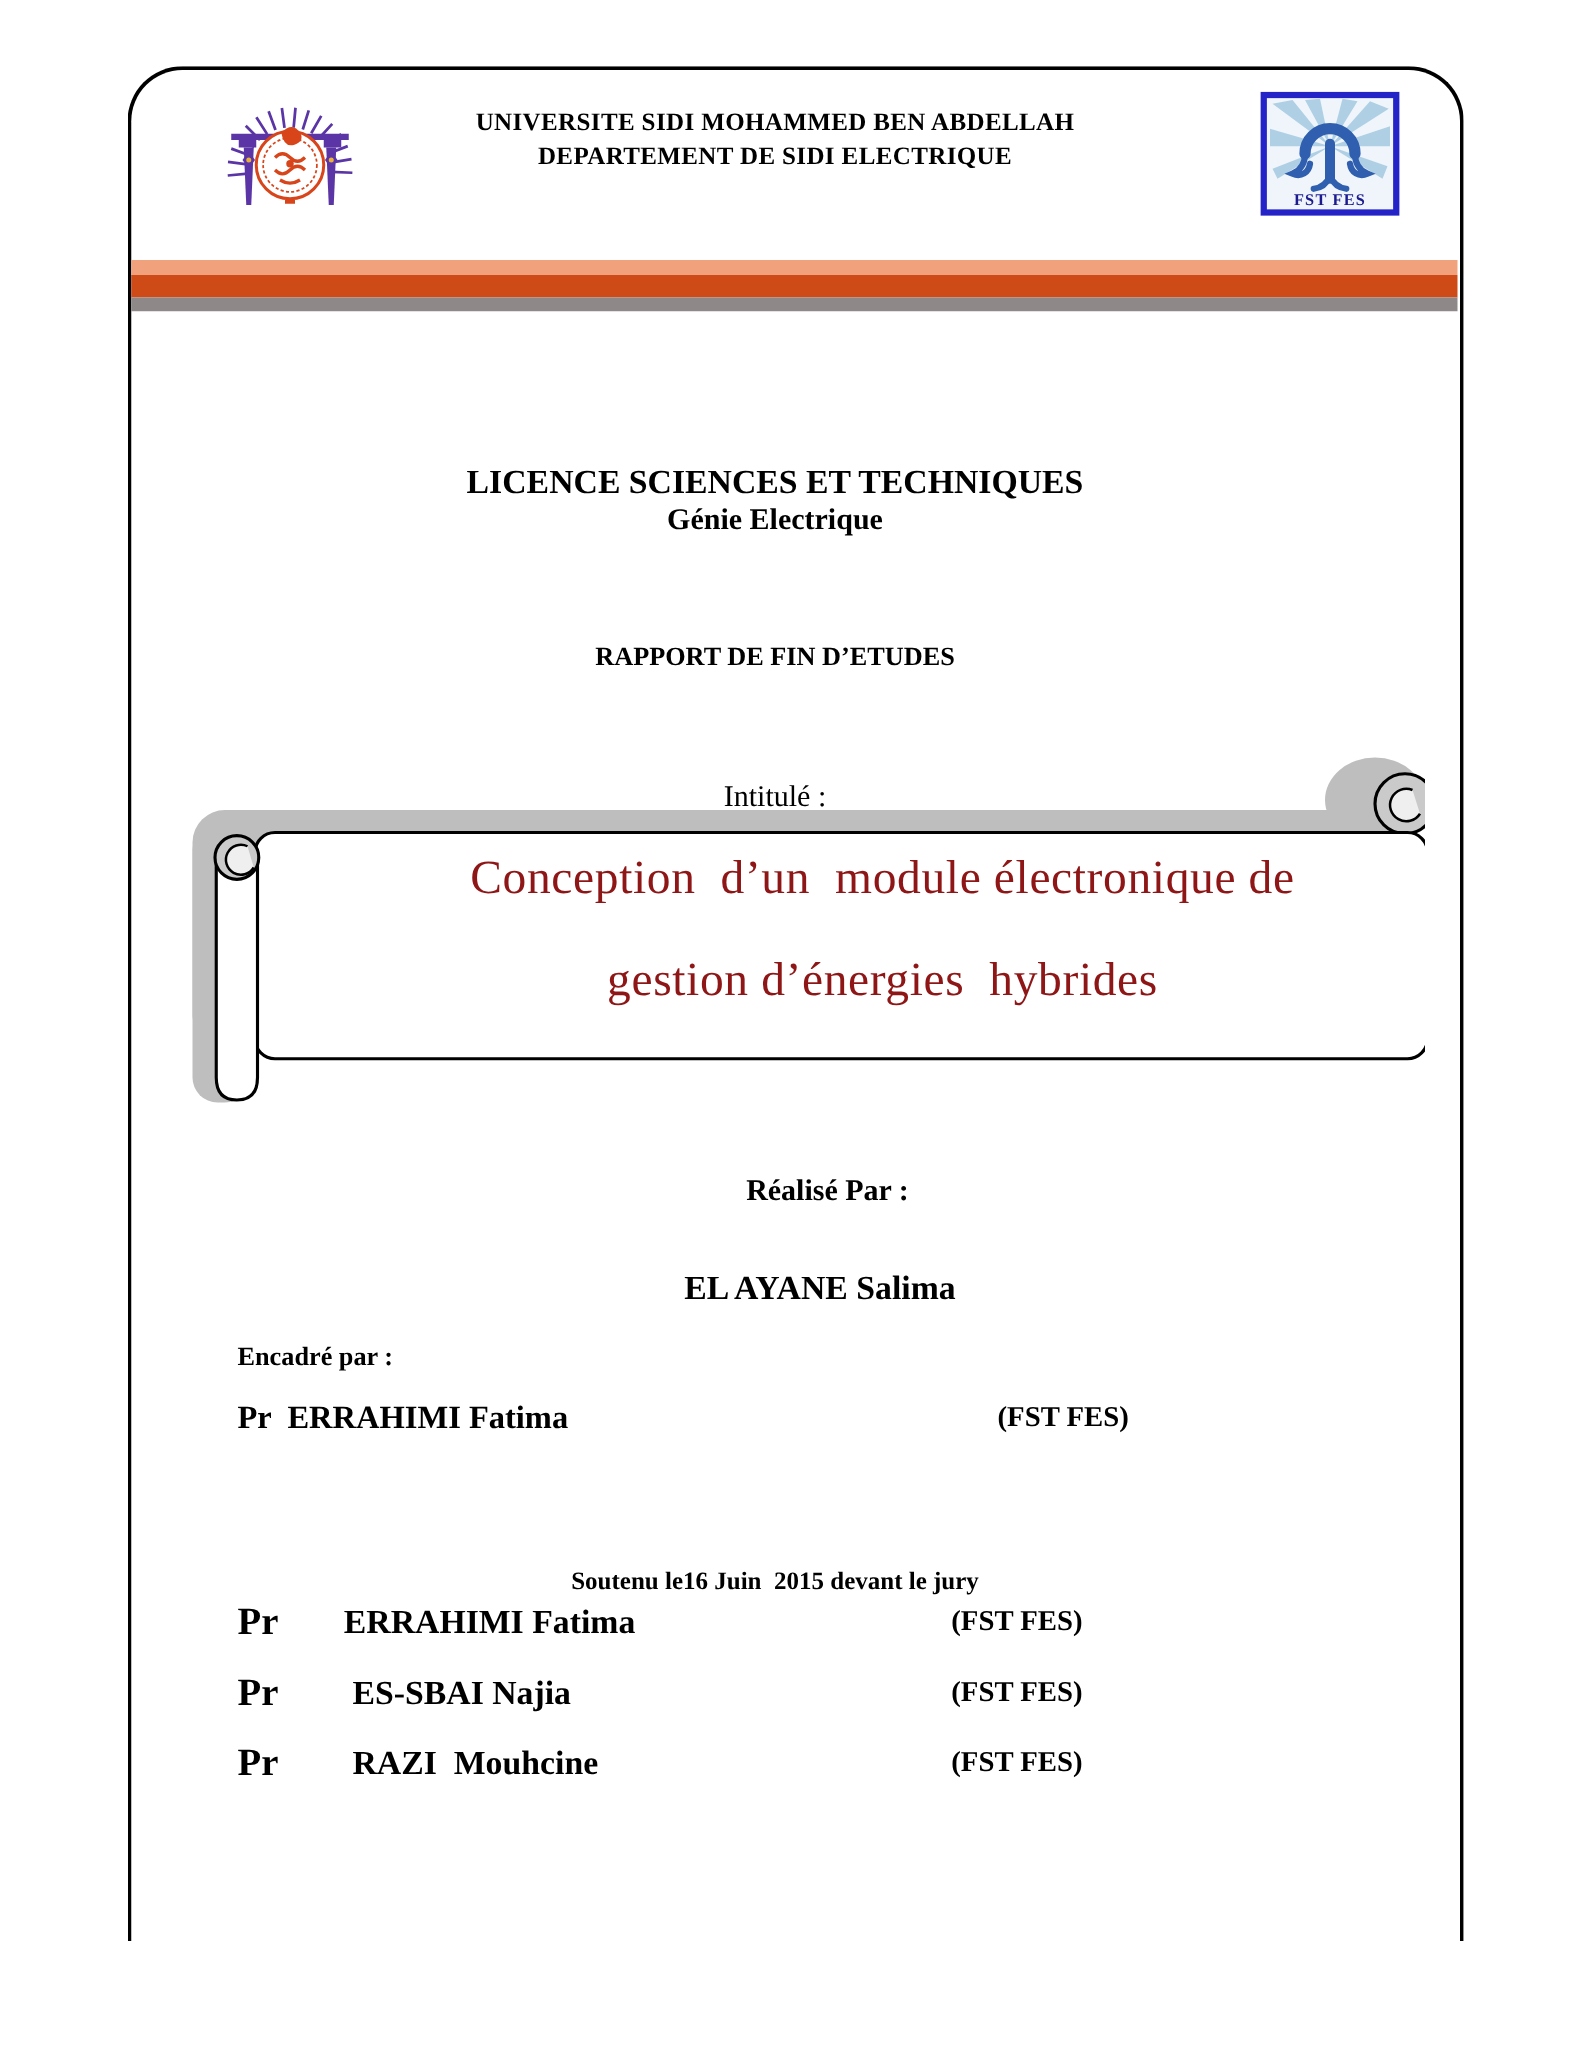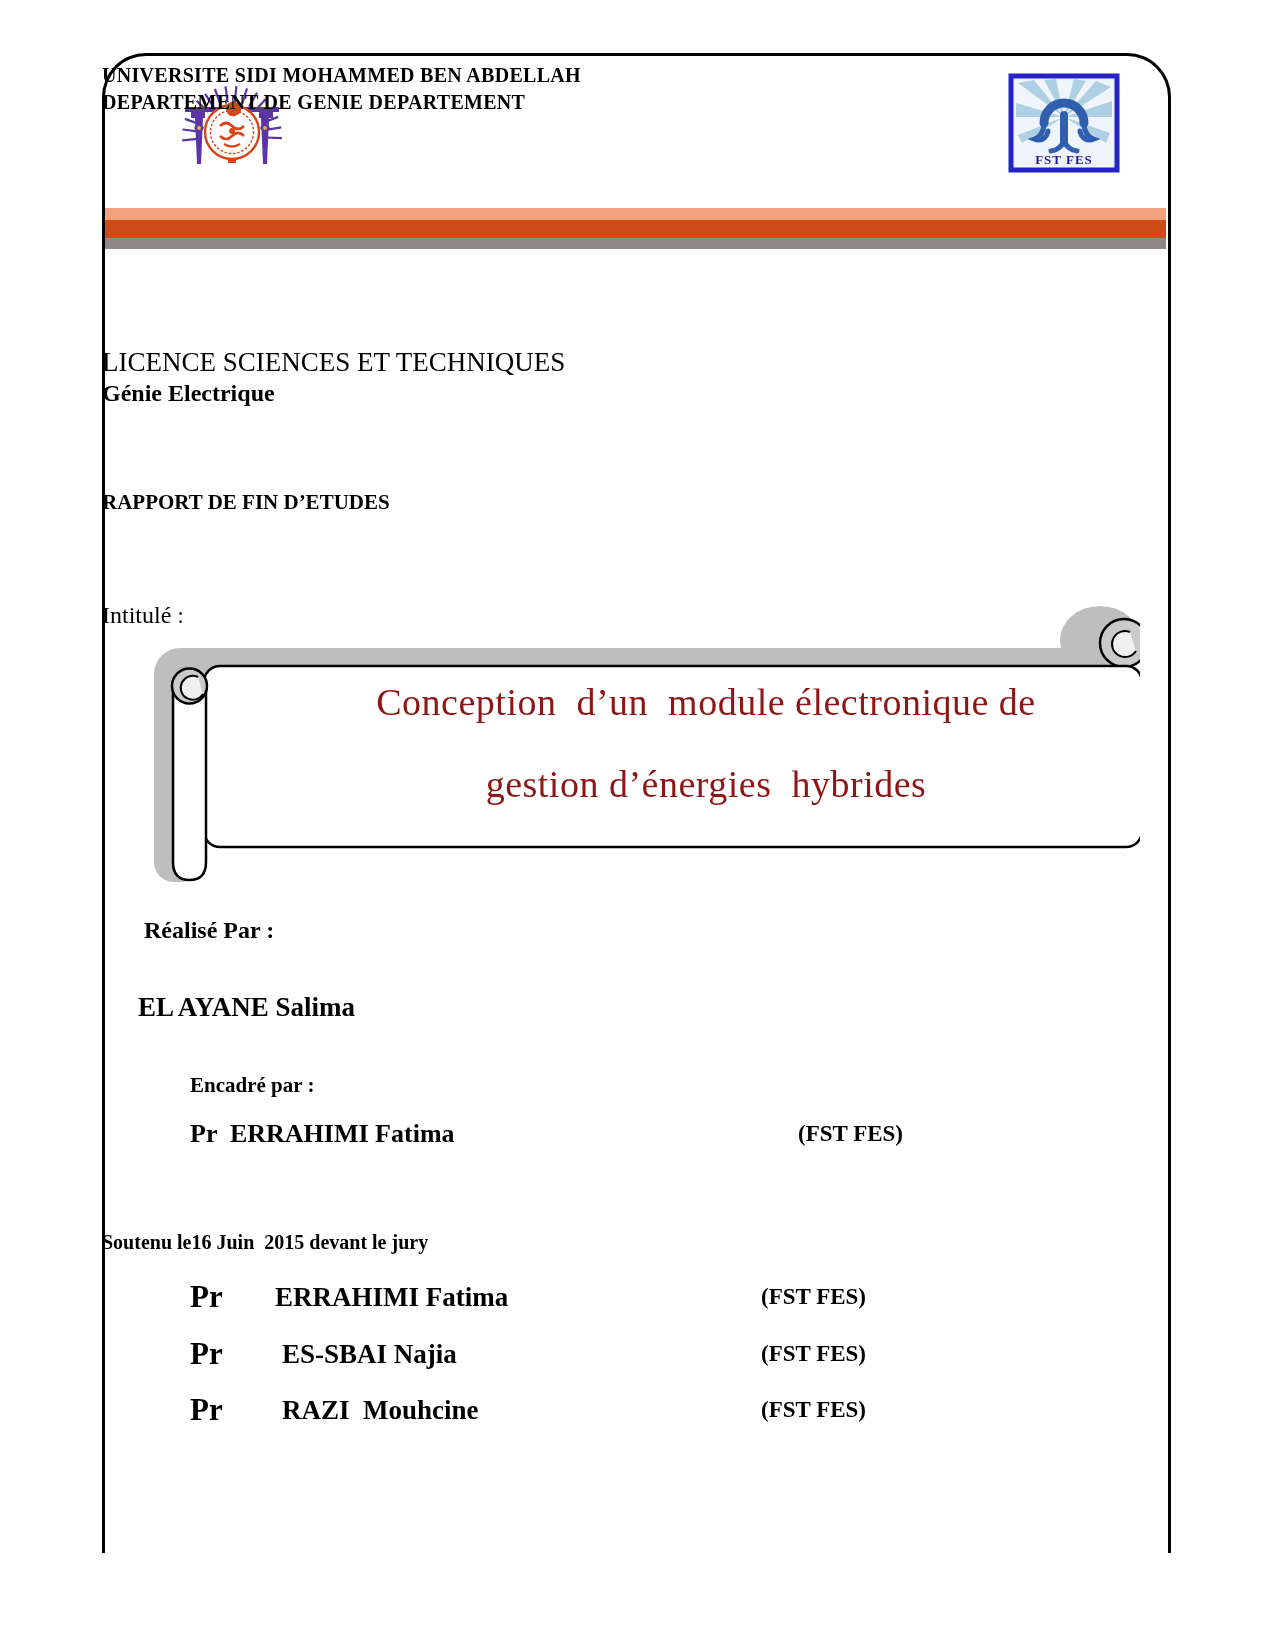--- a/index.html
+++ b/index.html
@@ -3,36 +3,36 @@
 <meta charset="utf-8">
 <style>
   html,body{margin:0;padding:0;background:#fff;}
   body{
     width:1275px;height:1651px;position:relative;overflow:hidden;
     font-family:"Liberation Serif","DejaVu Serif",serif;color:#000;
     --stripe-salmon:#F1A27D;--stripe-orange:#CE4B17;--stripe-gray:#8F8889;
     --title-red:#8E1616;--scroll-shadow:#BEBEBE;
   }
   .abs{position:absolute;}
-  .centered{left:102px;width:1036px;}
+  .centered{left:102px;width:1036px;text-align:center;margin-top:23px;}
   .pre{white-space:pre;}
 
   #page-border{
     left:102px;top:53px;width:1063px;height:1497px;
     border:3px solid #000;border-bottom:none;
     border-radius:44px 44px 0 0;
   }
 
   #header-text{top:62px;font-weight:bold;font-size:20px;line-height:27px;letter-spacing:.3px;}
   #stripes{left:105px;top:208px;width:1061px;}
   #stripe-salmon{height:12px;background:var(--stripe-salmon,#F1A27D);}
   #stripe-orange{height:18px;background:var(--stripe-orange,#CE4B17);}
   #stripe-gray{height:11px;background:var(--stripe-gray,#8F8889);}
 
-  #program-degree{top:347px;font-weight:normal;font-size:27px;line-height:30px;}
+  #program-degree{top:347px;font-weight:bold;font-size:27px;line-height:30px;}
   #program-specialty{top:378px;font-weight:bold;font-size:24px;line-height:30px;}
   #report-type{top:488px;font-weight:bold;font-size:21px;line-height:28px;}
   #intitule-label{top:601px;font-weight:normal;font-size:24px;line-height:28px;}
 
   #scroll-banner{left:140px;top:580px;width:1000px;height:310px;}
   .scroll-title{left:204px;width:940px;text-align:center;
     font-size:38px;line-height:44px;letter-spacing:.5px;color:var(--title-red,#8E1616);margin-left:32px;}
   #scroll-title-line1{top:680px;}
   #scroll-title-line2{top:762px;}
 
@@ -82,21 +82,21 @@
   <circle cx="62" cy="66" r="27" fill="#FFFFFF" stroke="#D8451A" stroke-width="2.4"></circle>
   <circle cx="62" cy="66" r="21.5" fill="none" stroke="#D8451A" stroke-width="1.4" stroke-dasharray="2.5 1.8"></circle>
   <path d="M55,40 q9,-9 15,0 q4,7 -5,10 q-8,2 -10,-10z" fill="#D8451A"></path>
   <path d="M50,60 q6,-6 12,0 q6,6 12,0 M50,70 q6,6 12,0 q6,-6 12,0 M54,78 q8,5 16,0" fill="none" stroke="#D8451A" stroke-width="2.6"></path>
   <circle cx="62" cy="65" r="3" fill="#D8451A"></circle>
   <rect x="58" y="94" width="8" height="3" fill="#D8451A"></rect>
 </svg>
 
 <div class="abs centered" id="header-text">
   <div>UNIVERSITE SIDI MOHAMMED BEN ABDELLAH</div>
-  <div>DEPARTEMENT DE GENIE DEPARTEMENT</div>
+  <div>DEPARTEMENT DE SIDI ELECTRIQUE</div>
 </div>
 
 <svg class="abs" id="right-logo" viewBox="0 0 112 100">
   <rect x="3" y="3" width="106" height="94" fill="#EFF5FA" stroke="#2323C8" stroke-width="5"></rect>
   <g fill="#A9CCE2" opacity="0.9">
     <polygon points="56,44 10,10 26,7"></polygon>
     <polygon points="56,44 36,7 48,6"></polygon>
     <polygon points="56,44 66,6 78,8"></polygon>
     <polygon points="56,44 88,8 103,14"></polygon>
     <polygon points="56,44 8,30 8,44"></polygon>

